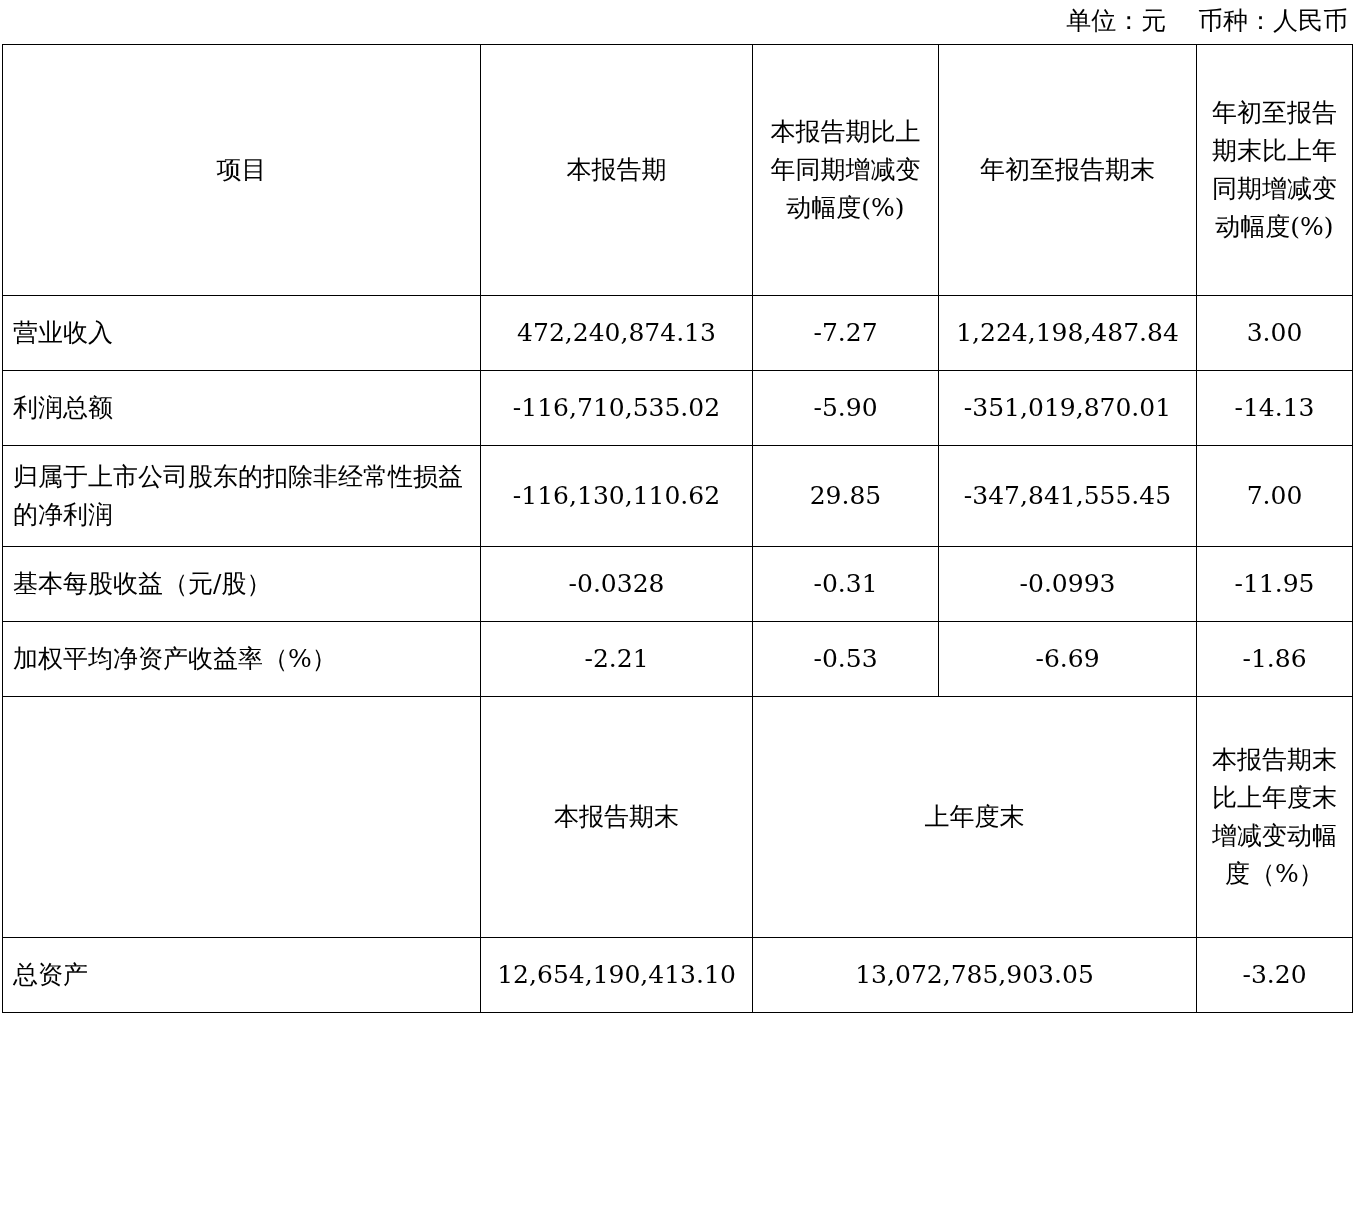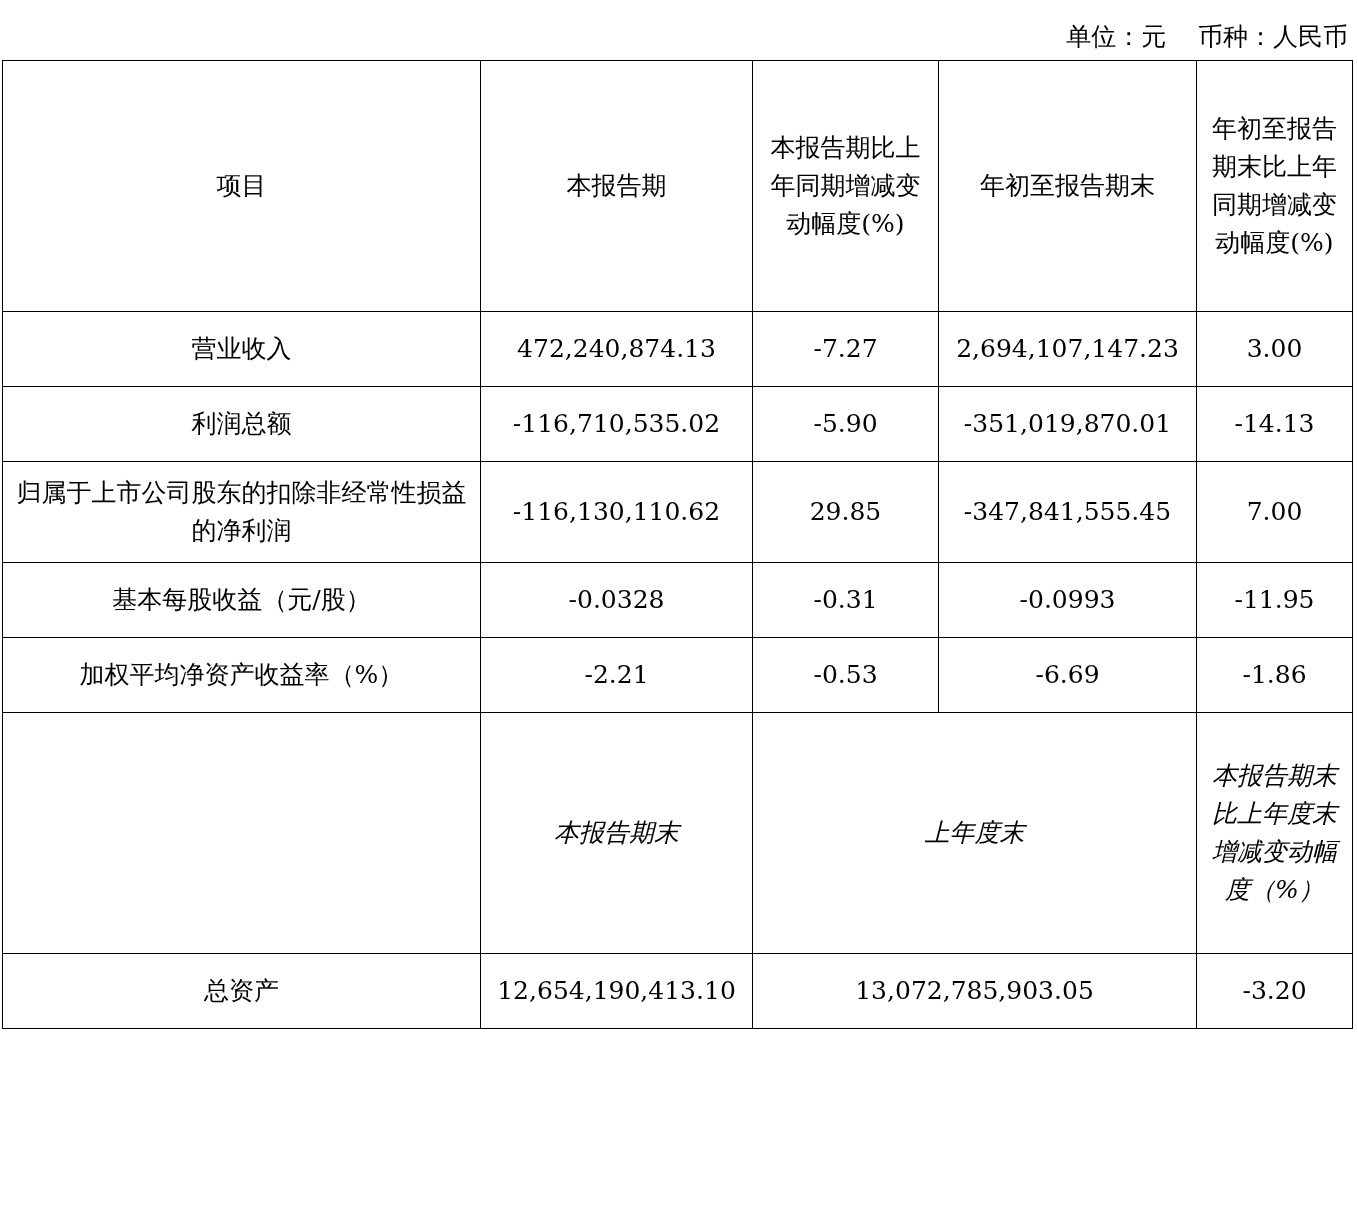--- a/index.html
+++ b/index.html
@@ -16,21 +16,21 @@
   }
   .page {
     width: 1358px;
     box-sizing: border-box;
     padding: 0;
   }
   .unit-line {
     text-align: right;
     font-size: 25px;
     line-height: 34px;
-    padding: 20px 10px 6px 0;
+    padding: 4px 10px 6px 0;
     white-space: pre;
   }
   table.fin {
     border-collapse: collapse;
     width: 1350px;
     margin-left: 2px;
     table-layout: fixed;
   }
   table.fin td, table.fin th {
     border: 1.4px solid #000000;
@@ -44,29 +44,29 @@
   col.c-v1 { width: 272px; }
   col.c-v2 { width: 186px; }
   col.c-v3 { width: 258px; }
   col.c-v4 { width: 156px; }
 
   .hdr {
     text-align: center;
     vertical-align: middle;
   }
   .lbl {
-    text-align: center;
+    text-align: left;
     vertical-align: middle;
   }
   .num {
     text-align: center;
     vertical-align: middle;
   }
   .head-row td { height: 238px; }
-  .tall-head td { height: 228px; font-style: italic; }
+  .tall-head td { height: 228px; }
   .data-row td { height: 62px; }
   .two-line td { height: 88px; }
   .narrow-head {
     font-size: 25px;
     line-height: 38px;
   }
 </style>
 </head>
 <body>
 
@@ -88,21 +88,21 @@
         <td class="hdr">本报告期</td>
         <td class="hdr narrow-head">本报告期比上年同期增减变动幅度(%)</td>
         <td class="hdr">年初至报告期末</td>
         <td class="hdr narrow-head">年初至报告期末比上年同期增减变动幅度(%)</td>
       </tr>
 
       <tr class="data-row">
         <td class="lbl">营业收入</td>
         <td class="num">472,240,874.13</td>
         <td class="num">-7.27</td>
-        <td class="num">2,694,107,147.23</td>
+        <td class="num">1,224,198,487.84</td>
         <td class="num">3.00</td>
       </tr>
 
       <tr class="data-row">
         <td class="lbl">利润总额</td>
         <td class="num">-116,710,535.02</td>
         <td class="num">-5.90</td>
         <td class="num">-351,019,870.01</td>
         <td class="num">-14.13</td>
       </tr>

